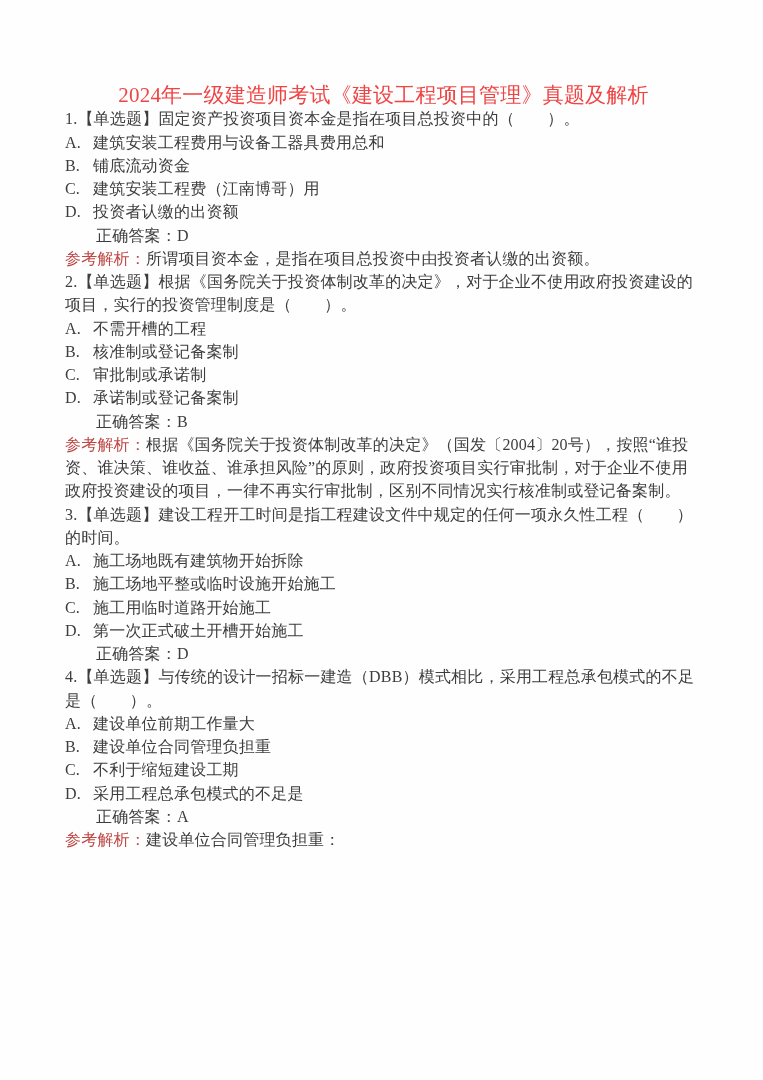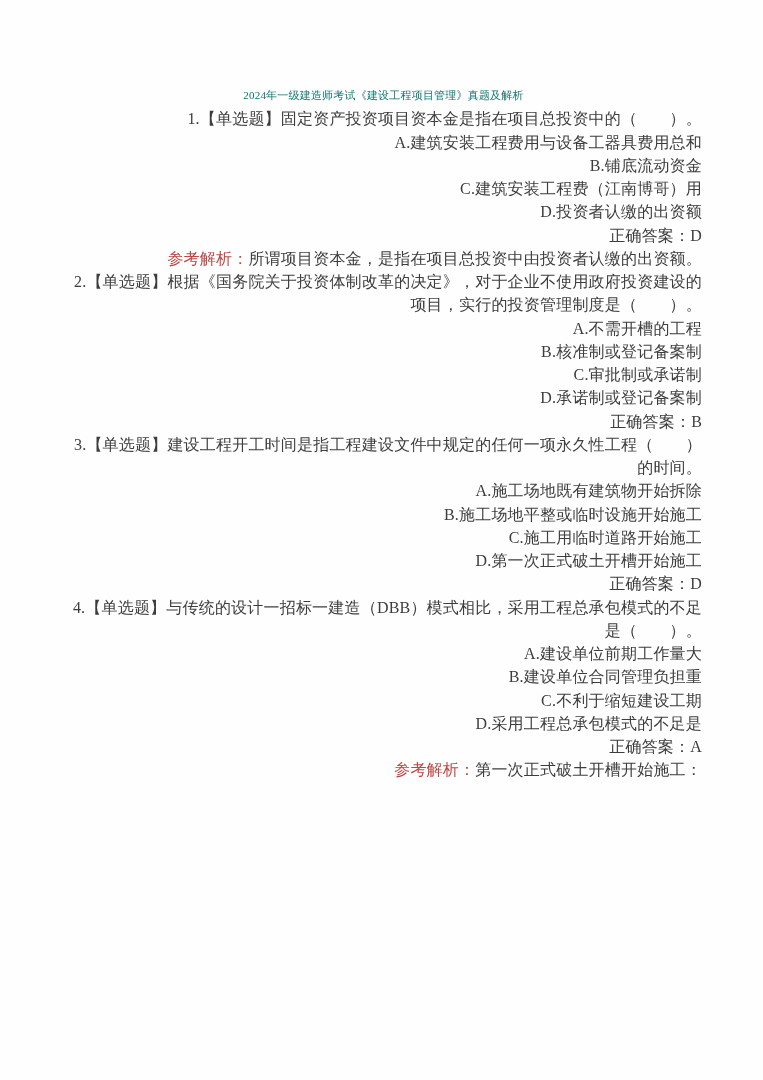--- a/index.html
+++ b/index.html
@@ -17,26 +17,26 @@
   }
   .content{
     position:absolute;
     left:65px;top:84px;
     width:637px;
     font-size:16px;
     line-height:23.25px;
     color:#3d3d3d;
     letter-spacing:0.2px;
   }
-  p,h1{margin:0;padding:0;text-align:right;}
+  p,h1{margin:0;padding:0;}
   .title{
     text-align:center;
-    font-size:11px;
+    font-size:21px;
     font-weight:400;
-    color:#0f766e;
+    color:#ef4444;
   }
   .line{margin:0;}
   .option .opt-label{
     display:inline-block;
     width:28px;
   }
   .answer-line{
     padding-left:31px;
   }
   .red{
@@ -61,35 +61,36 @@
       <p class="line analysis"><span class="red" style="color: rgb(191, 70, 67);">参考解析：</span><span>所谓项目资本金，是指在项目总投资中由投资者认缴的出资额。</span></p>
     </section>
 
     <section>
       <p class="line stem">2.【单选题】根据《国务院关于投资体制改革的决定》，对于企业不使用政府投资建设的项目，实行的投资管理制度是（　　）。</p>
       <p class="line option"><span class="opt-label">A.</span><span>不需开槽的工程</span></p>
       <p class="line option"><span class="opt-label">B.</span><span>核准制或登记备案制</span></p>
       <p class="line option"><span class="opt-label">C.</span><span>审批制或承诺制</span></p>
       <p class="line option"><span class="opt-label">D.</span><span>承诺制或登记备案制</span></p>
       <p class="line answer-line"><span>正确答案：</span><span>B</span></p>
+      <p class="line analysis"><span class="red" style="color: rgb(191, 70, 67);">参考解析：</span><span>根据《国务院关于投资体制改革的决定》（国发〔2004〕20号），按照“谁投资、谁决策、谁收益、谁承担风险”的原则，政府投资项目实行审批制，对于企业不使用政府投资建设的项目，一律不再实行审批制，区别不同情况实行核准制或登记备案制。</span></p>
     </section>
 
     <section>
       <p class="line stem">3.【单选题】建设工程开工时间是指工程建设文件中规定的任何一项永久性工程（　　）的时间。</p>
       <p class="line option"><span class="opt-label">A.</span><span>施工场地既有建筑物开始拆除</span></p>
       <p class="line option"><span class="opt-label">B.</span><span>施工场地平整或临时设施开始施工</span></p>
       <p class="line option"><span class="opt-label">C.</span><span>施工用临时道路开始施工</span></p>
       <p class="line option"><span class="opt-label">D.</span><span>第一次正式破土开槽开始施工</span></p>
       <p class="line answer-line"><span>正确答案：</span><span>D</span></p>
     </section>
 
     <section>
       <p class="line stem">4.【单选题】与传统的设计一招标一建造（DBB）模式相比，采用工程总承包模式的不足是（　　）。</p>
       <p class="line option"><span class="opt-label">A.</span><span>建设单位前期工作量大</span></p>
       <p class="line option"><span class="opt-label">B.</span><span>建设单位合同管理负担重</span></p>
       <p class="line option"><span class="opt-label">C.</span><span>不利于缩短建设工期</span></p>
       <p class="line option"><span class="opt-label">D.</span><span>采用工程总承包模式的不足是</span></p>
       <p class="line answer-line"><span>正确答案：</span><span>A</span></p>
-      <p class="line analysis"><span class="red" style="color: rgb(191, 70, 67);">参考解析：</span><span>第一次正式破土开槽开始施工：</span></p>
+      <p class="line analysis"><span class="red" style="color: rgb(191, 70, 67);">参考解析：</span><span>建设单位合同管理负担重：</span></p>
     </section>
 
   </div>
 </div>
 
 </body></html>

